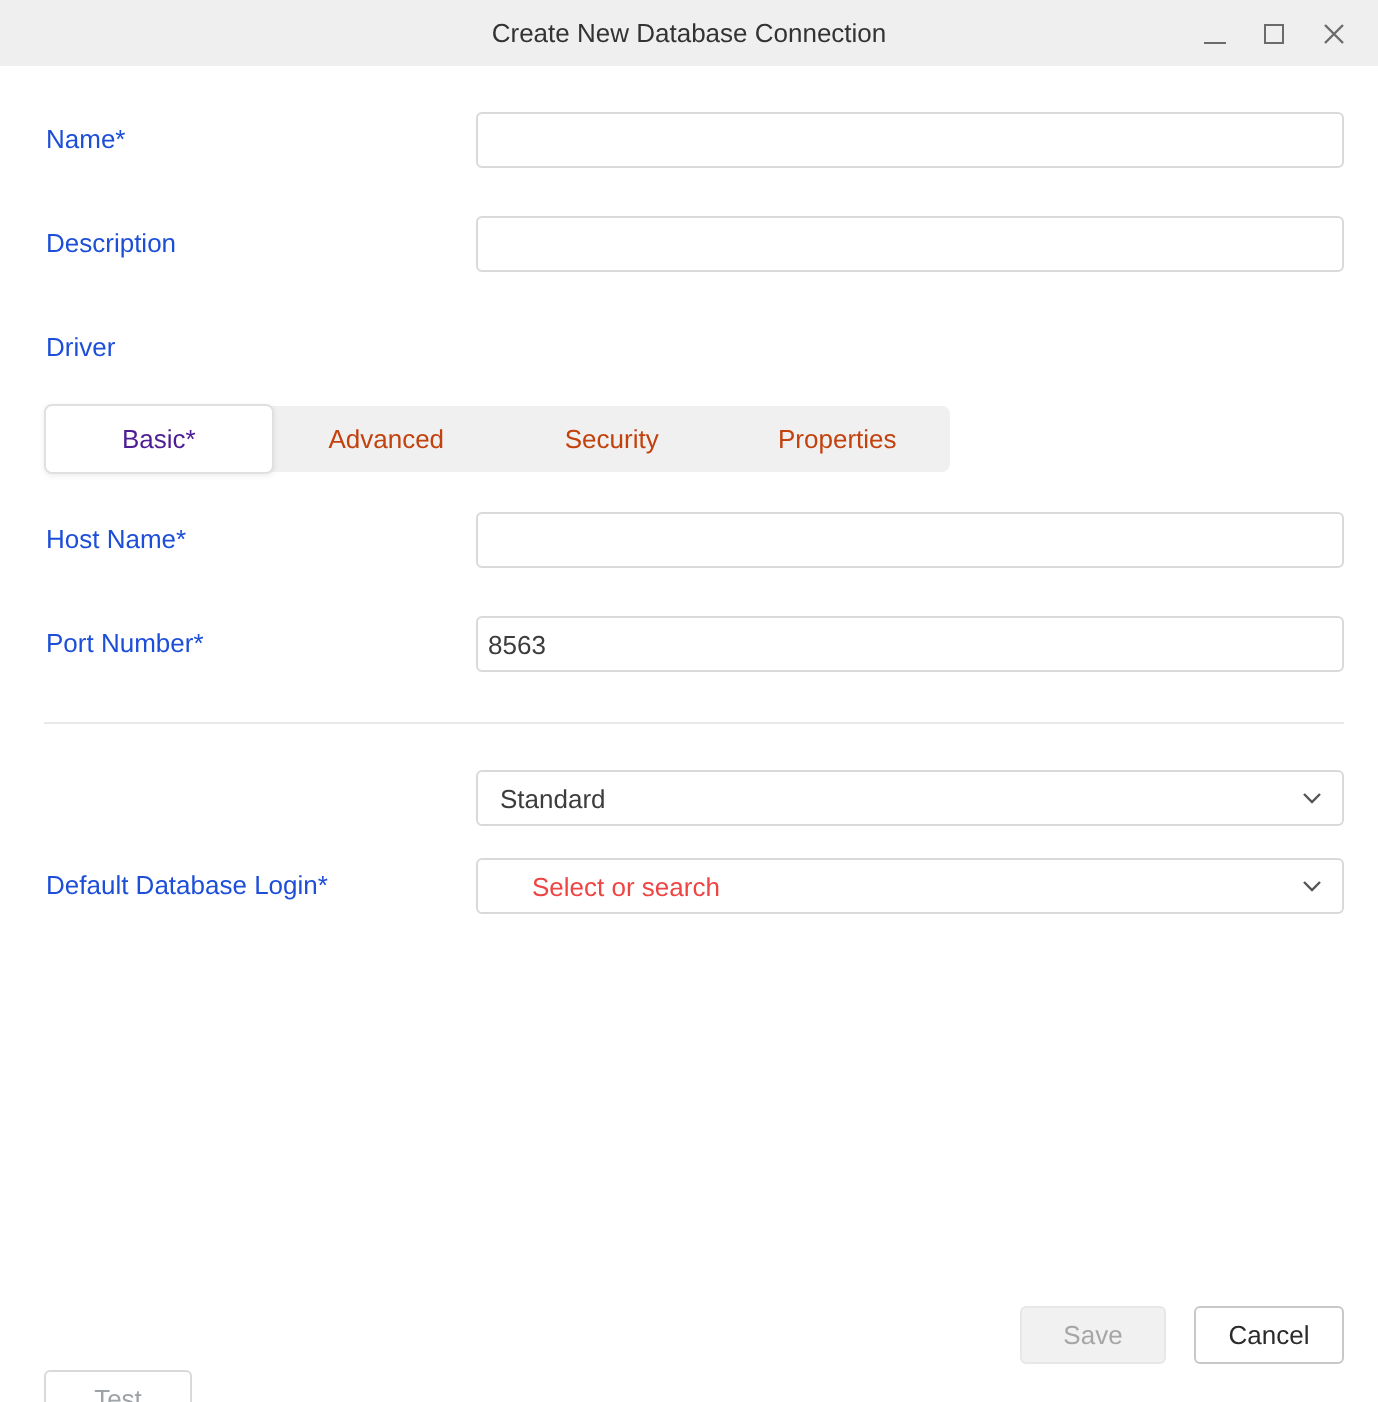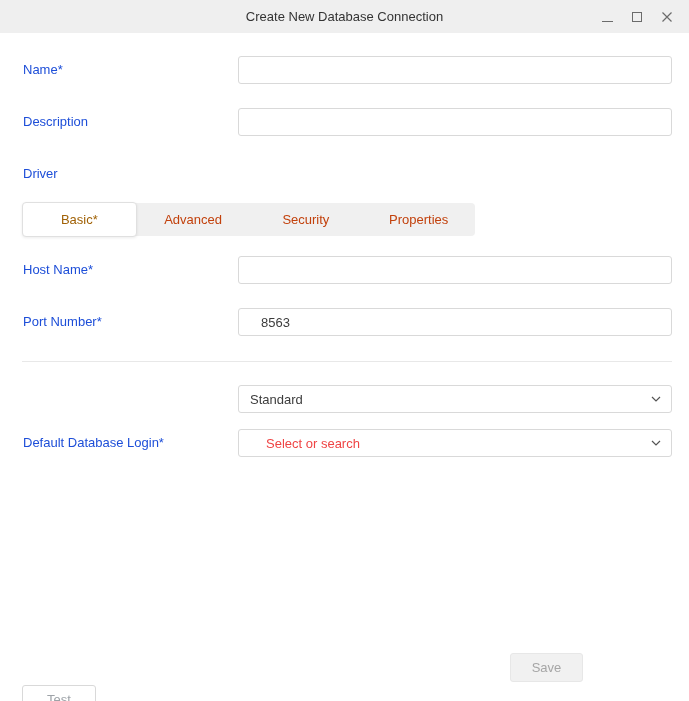--- a/index.html
+++ b/index.html
@@ -31,21 +31,21 @@
   .icon-max { width: 10px; height: 10px; border: 1px solid #6b6b6b; background: transparent; }
   
   .field-label {
     position: absolute; left: 23px; height: 28px; line-height: 28px;
     font-size: 13px; color: #1d4ed8; white-space: nowrap;
   }
   .text-input {
     position: absolute; left: 238px; width: 434px; height: 28px;
     border: 1px solid #d9d9d9; border-radius: 3px; background: #ffffff;
     font-family: "Liberation Sans", sans-serif;
-    font-size: 13px; color: #3c3c3c; padding: 0 22px; outline: none;
+    font-size: 13px; color: #3c3c3c; padding: 0 5px; outline: none;
   }
   .select-box {
     position: absolute; left: 238px; width: 434px; height: 28px;
     border: 1px solid #d9d9d9; border-radius: 3px; background: #ffffff;
     display: flex; align-items: center; padding: 0 28px 0 11px;
     font-size: 13px; color: #3c3c3c; cursor: default;
   }
   .select-box .placeholder { color: #ef4444; margin-left: 16px; }
   .select-box .chevron {
     position: absolute; right: 10px; top: 50%; transform: translateY(-50%);
@@ -54,21 +54,21 @@
   
   .tabbar {
     position: absolute; left: 22px; top: 203px; width: 453px; height: 33px;
     background: #f0f0f0; border-radius: 4px; display: flex;
   }
   .tab {
     flex: 1 1 0; height: 33px; line-height: 33px; text-align: center;
     font-size: 13px; color: #c2410c; cursor: default; border-radius: 4px;
   }
   .tab.active {
-    background: #ffffff; border: 1px solid #e0e0e0; color: #a16207;
+    background: #ffffff; border: 1px solid #e0e0e0; color: #4c1d95;
     height: 35px; line-height: 33px; margin-top: -1px;
     box-shadow: 0 1px 3px rgba(0,0,0,0.08);
   }
   
   .divider {
     position: absolute; left: 22px; top: 361px; width: 650px; height: 1px;
     background: #e8e8e8;
   }
   
   .btn {
@@ -148,14 +148,15 @@
     <span class="placeholder">Select or search</span>
     <span class="chevron">
       <svg width="10" height="6" viewBox="0 0 10 6">
           <path d="M1 1 L5 5 L9 1" stroke="#555555" stroke-width="1.2" fill="none"></path>
         </svg>
     </span>
   </div>
 
   <div class="btn btn-test">Test</div>
   <div class="btn btn-save">Save</div>
+  <div class="btn btn-cancel">Cancel</div>
 
 </div>
 
 </body></html>

